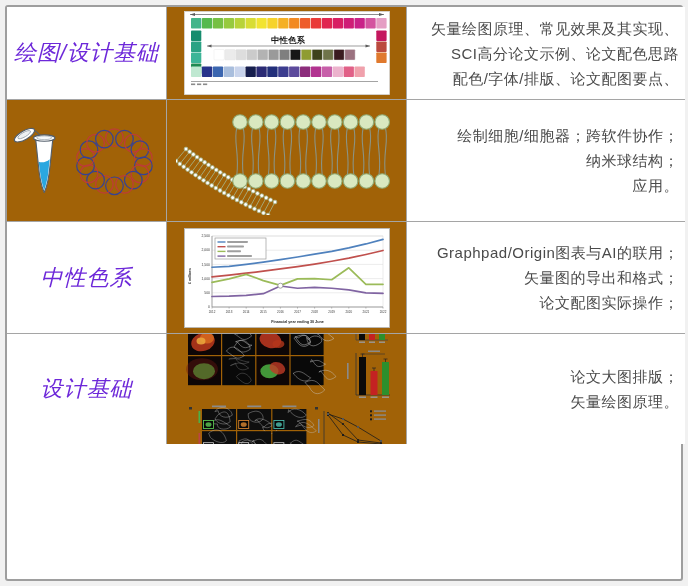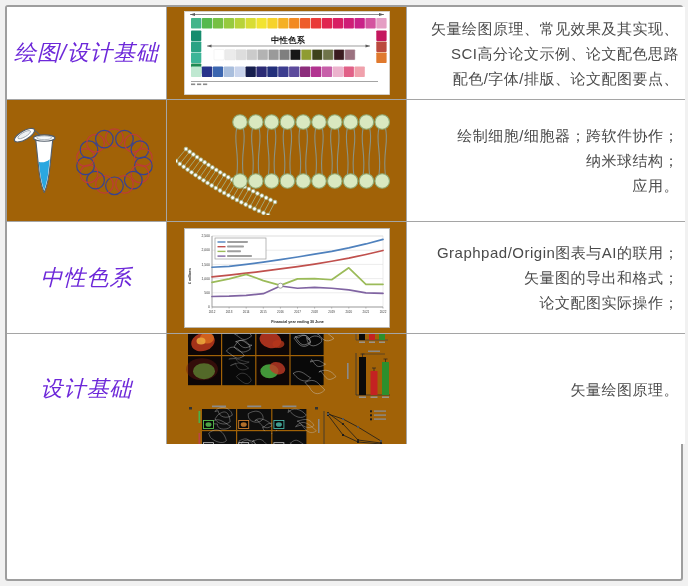--- a/index.html
+++ b/index.html
@@ -534,17 +534,18 @@
             <rect x="188" y="87.3" width="2" height="2" fill="#1c1c1c"></rect>
             <rect x="192" y="87.4" width="12" height="1.4" fill="#8a8a8a"></rect>
             <rect x="188" y="91.3" width="2" height="2" fill="#1c1c1c"></rect>
             <rect x="192" y="91.4" width="12" height="1.4" fill="#8a8a8a"></rect>
             <rect x="188" y="95.3" width="2" height="2" fill="#1c1c1c"></rect>
             <rect x="192" y="95.4" width="12" height="1.4" fill="#8a8a8a"></rect>
           </g>
       </svg>
     </div>
     <div class="cell desc-cell lastcol lastrow">
+      <div class="desc-line">论文大图排版；</div>
       <div class="desc-line">矢量绘图原理。</div>
     </div>
 
   </div>
 </div>
 
 </body></html>

